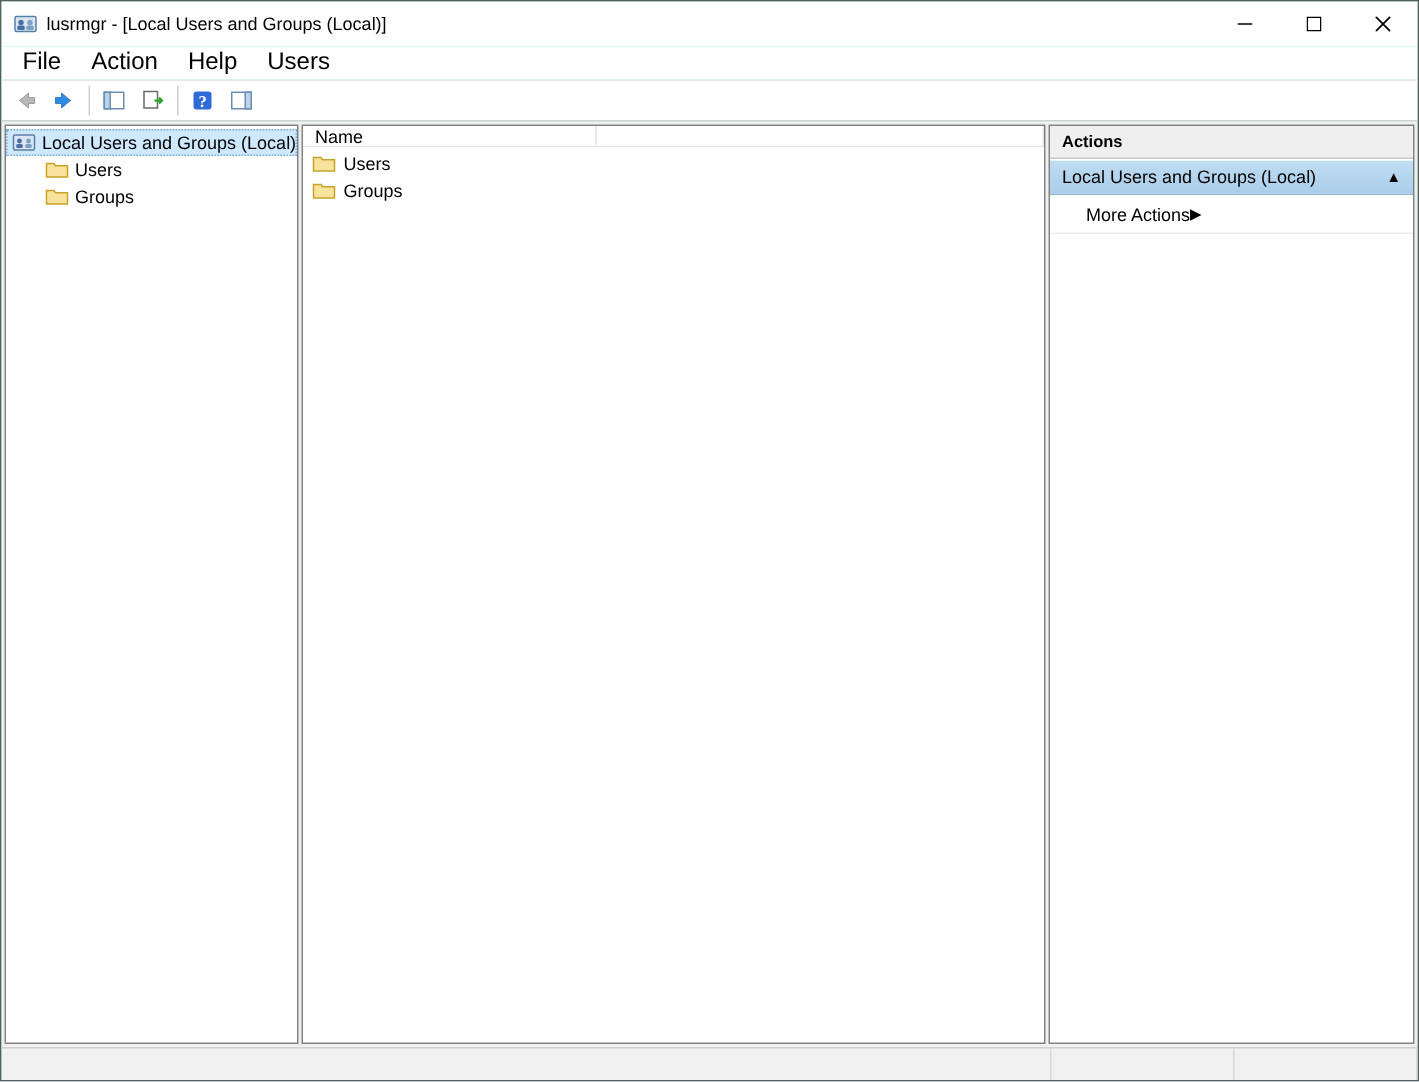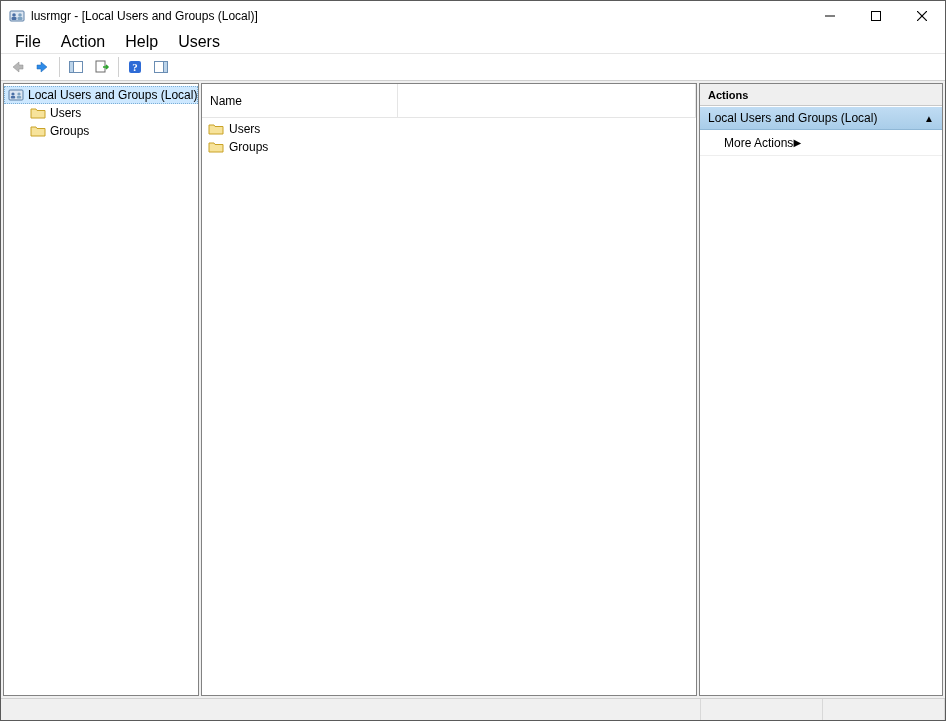--- a/index.html
+++ b/index.html
@@ -101,21 +101,21 @@
     white-space: nowrap;
   }
   .tree-row.selected {
     background: #cde8ff;
     border: 1px dotted #7aaed6;
     padding: 0 3px;
   }
   .tree-indent { display: inline-block; width: 18px; }
   
   .list-header {
-    height: 34px;
+    height: 14px;
     display: flex;
     border-bottom: 1px solid #e5e5e5;
     font-size: 12px;
   }
   .col-header {
     padding: 2px 8px;
     border-right: 1px solid #e5e5e5;
     display: flex; align-items: center;
     background: #ffffff;
   }

